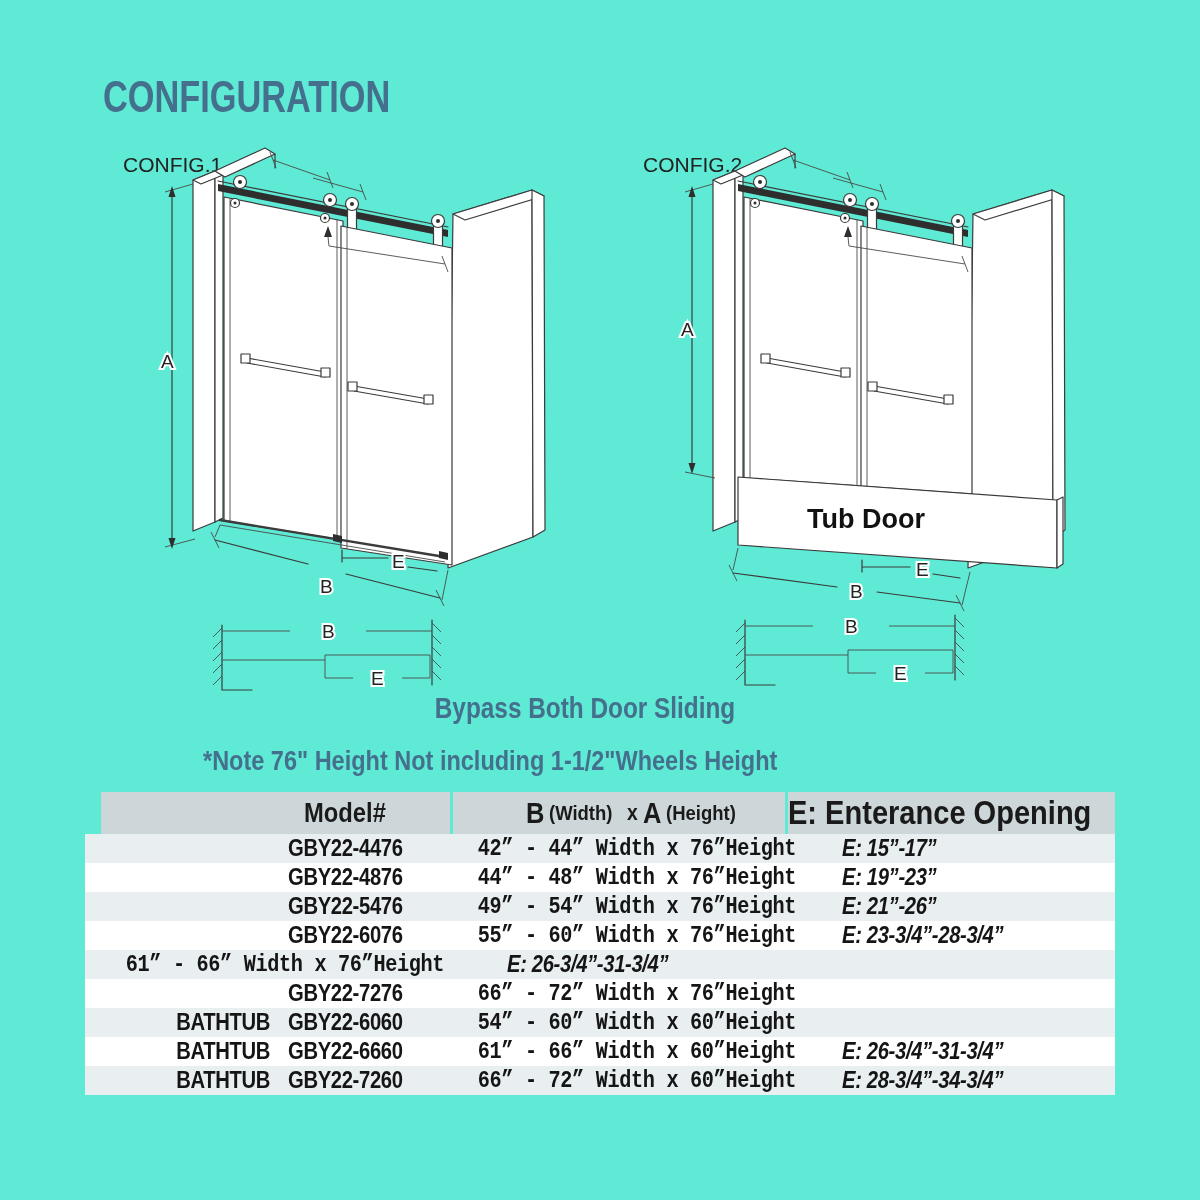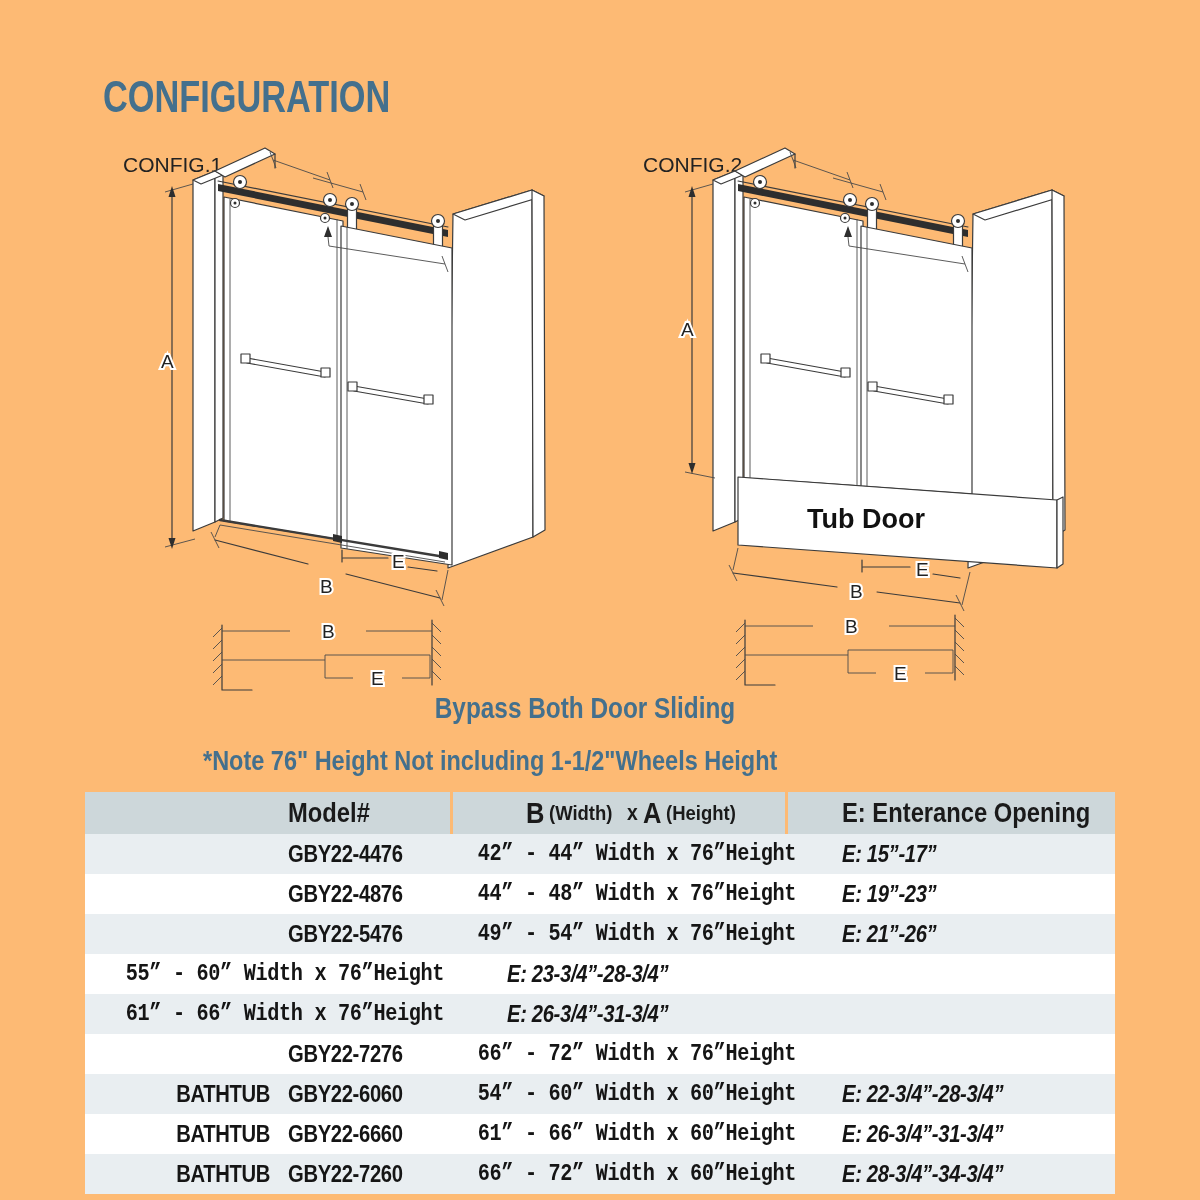--- a/index.html
+++ b/index.html
@@ -1,16 +1,16 @@
 <!DOCTYPE html>
 <html style="--accent: #44708d; --header-bg: #cdd7da; --row-alt: #e9eef1;"><head>
 <meta charset="utf-8">
 <style>
   html,body{margin:0;padding:0;background:#fff;}
-  .canvas{position:relative;width:1200px;height:1200px;background:#fdba74;overflow:hidden;
+  .canvas{position:relative;width:1200px;height:1200px;background:#5eead4;overflow:hidden;
           font-family:"Liberation Sans",sans-serif;color:#1a1a1a;}
   
   .title{position:absolute;left:103px;top:72px;font-size:44px;font-weight:bold;
          color:var(--accent);transform:scaleX(.78);transform-origin:left top;
          letter-spacing:0;white-space:nowrap;}
   .caption{position:absolute;left:380px;top:692px;width:410px;text-align:center;
            font-size:29px;font-weight:bold;color:var(--accent);
            transform:scaleX(.84);transform-origin:center top;white-space:nowrap;}
   .note{position:absolute;left:203px;top:746px;font-size:27px;font-weight:bold;
         color:var(--accent);transform:scaleX(.87);transform-origin:left top;white-space:nowrap;}
@@ -22,27 +22,27 @@
   svg .dark{fill:#2e2e2e;stroke:none;}
   svg .cfg{font-size:21px;fill:#222;font-family:"Liberation Sans",sans-serif;}
   svg .dim{font-size:19px;fill:#222;font-family:"Liberation Sans",sans-serif;
            paint-order:stroke;stroke:#fff;stroke-width:4px;}
   svg .tublabel{font-size:27px;font-weight:600;fill:#111;font-family:"Liberation Sans",sans-serif;}
   
   .spec{position:absolute;left:85px;top:792px;width:1030px;}
   .thead,.tr{display:grid;grid-template-columns:365px 332px 327px;column-gap:3px;}
   .thead{height:42px;}
   .thead .th{background:var(--header-bg);display:flex;align-items:center;}
-  .th1{padding-left:203px;font-size:27px;font-weight:bold;}
+  .th1{padding-left:203px;font-size:27px;font-weight:bold;margin-left:16px;}
   .th2{justify-content:center;padding-left:35px;white-space:nowrap;}
-  .th3{padding-left:54px;font-size:27px;font-weight:bold;white-space:nowrap;}
+  .th3{font-size:33px;font-weight:bold;white-space:nowrap;}
   .big{font-size:29px;font-weight:bold;}
   .small{font-size:21px;font-weight:bold;margin:0 2px;}
   .times{font-size:22px;font-weight:bold;margin:0 4px;}
-  .tr{height:40px;background:#fff;}
+  .tr{height:29px;background:#fff;}
   .tr:nth-child(odd){background:var(--row-alt);}
   .td{position:relative;display:flex;align-items:center;font-size:23px;font-weight:bold;
       letter-spacing:-.4px;color:#151515;white-space:nowrap;}
   .cond{display:inline-block;transform:scaleX(.88);transform-origin:left center;}
   .prefix{position:absolute;left:0;width:185px;text-align:right;transform-origin:right center;}
   .model{position:absolute;left:203px;}
   .td-size{justify-content:center;padding-left:35px;font-family:Liberation Mono, monospace;}
   .td-size .cond{transform-origin:center center;}
   .td-ent{padding-left:54px;font-style:italic;}
 </style>
@@ -309,20 +309,24 @@
       </div>
       <div class="td td-size">
         <span class="cond">49” - 54” Width x 76”Height</span>
       </div>
       <div class="td td-ent">
         <span class="cond">E: 21”-26”</span>
       </div>
     </div>
 
     <div class="tr">
+      <div class="td">
+        <span class="prefix cond"></span>
+        <span class="model cond">GBY22-6076</span>
+      </div>
       <div class="td td-size">
         <span class="cond">55” - 60” Width x 76”Height</span>
       </div>
       <div class="td td-ent">
         <span class="cond">E: 23-3/4”-28-3/4”</span>
       </div>
     </div>
 
     <div class="tr">
       <div class="td td-size">
@@ -344,23 +348,20 @@
     </div>
 
     <div class="tr">
       <div class="td">
         <span class="prefix cond">BATHTUB</span>
         <span class="model cond">GBY22-6060</span>
       </div>
       <div class="td td-size">
         <span class="cond">54” - 60” Width x 60”Height</span>
       </div>
-      <div class="td td-ent">
-        <span class="cond">E: 22-3/4”-28-3/4”</span>
-      </div>
     </div>
 
     <div class="tr">
       <div class="td">
         <span class="prefix cond">BATHTUB</span>
         <span class="model cond">GBY22-6660</span>
       </div>
       <div class="td td-size">
         <span class="cond">61” - 66” Width x 60”Height</span>
       </div>

